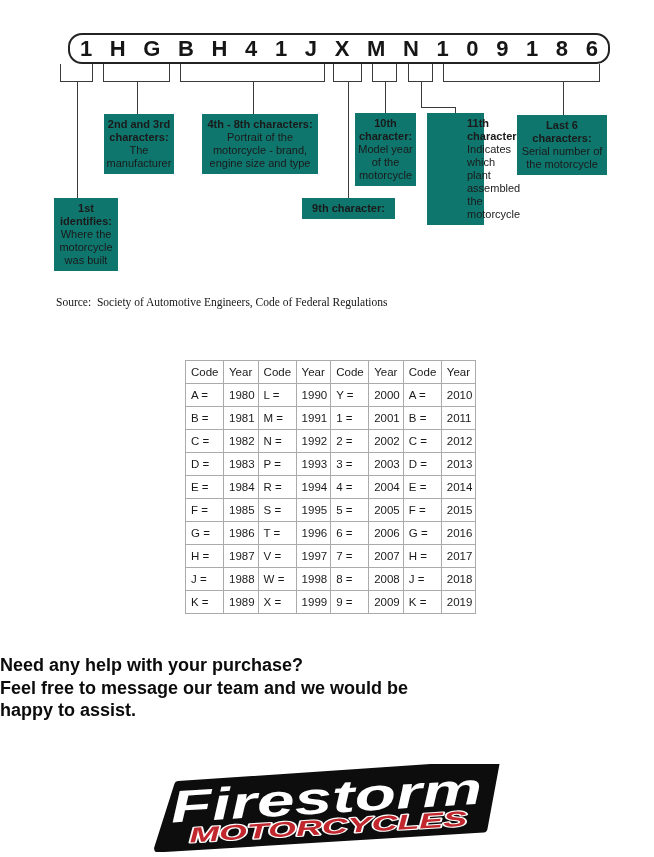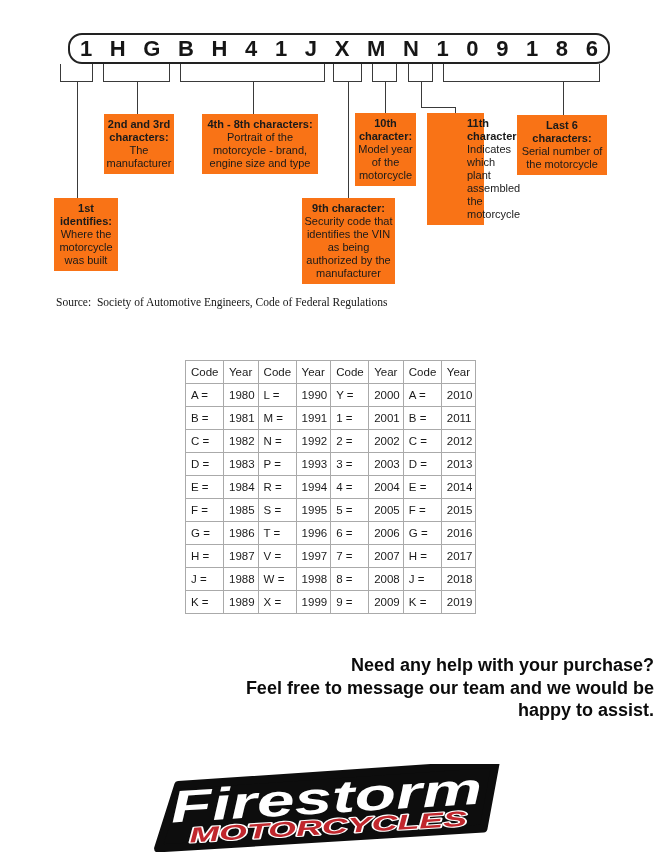--- a/index.html
+++ b/index.html
@@ -51,21 +51,21 @@
   }
   .elbow {
     position: absolute;
     border-left: 1px solid #3a3a3a;
     border-bottom: 1px solid #3a3a3a;
   }
 
   
   .lbox {
     position: absolute;
-    background: #f97316;
+    background: #0f766e;
     font-size: 11px;
     line-height: 13px;
     text-align: center;
     color: #1a1a1a;
     padding: 4px 1px;
   }
   .lbox .t { font-weight: bold; }
 
   .source-line {
     position: absolute;
@@ -93,21 +93,21 @@
   }
   .year-table th { font-weight: normal; }
   .year-table .code { width: 38px; }
   .year-table .year { width: 31px; }
 
   
   .help-text {
     position: absolute;
     left: 0; top: 654px;
     width: 654px;
-    text-align: right;
+    text-align: left;
     font-size: 18px;
     font-weight: bold;
     line-height: 22.5px;
     color: #0b0b0b;
   }
 
   
   .logo-wrap {
     position: absolute;
     top: 764px;
@@ -166,21 +166,20 @@
   <div class="lbox" style="left:104px; top:114px; width:70px;">
     <div class="t">2nd and 3rd characters:</div>
     <div class="b">The manufacturer</div>
   </div>
   <div class="lbox" style="left:202px; top:114px; width:116px;">
     <div class="t">4th - 8th characters:</div>
     <div class="b">Portrait of the motorcycle - brand, engine size and type</div>
   </div>
   <div class="lbox" style="left:302px; top:198px; width:93px;">
     <div class="t">9th character:</div>
-    <div class="b">Security code that identifies the VIN as being authorized by the manufacturer</div>
   </div>
   <div class="lbox" style="left:355px; top:113px; width:61px;">
     <div class="t">10th character:</div>
     <div class="b">Model year of the motorcycle</div>
   </div>
   <div class="lbox" style="left:427px; top:113px; width:57px;padding-left:40px;">
     <div class="t">11th character:</div>
     <div class="b">Indicates which plant assembled the motorcycle</div>
   </div>
   <div class="lbox" style="left:517px; top:115px; width:90px;">

